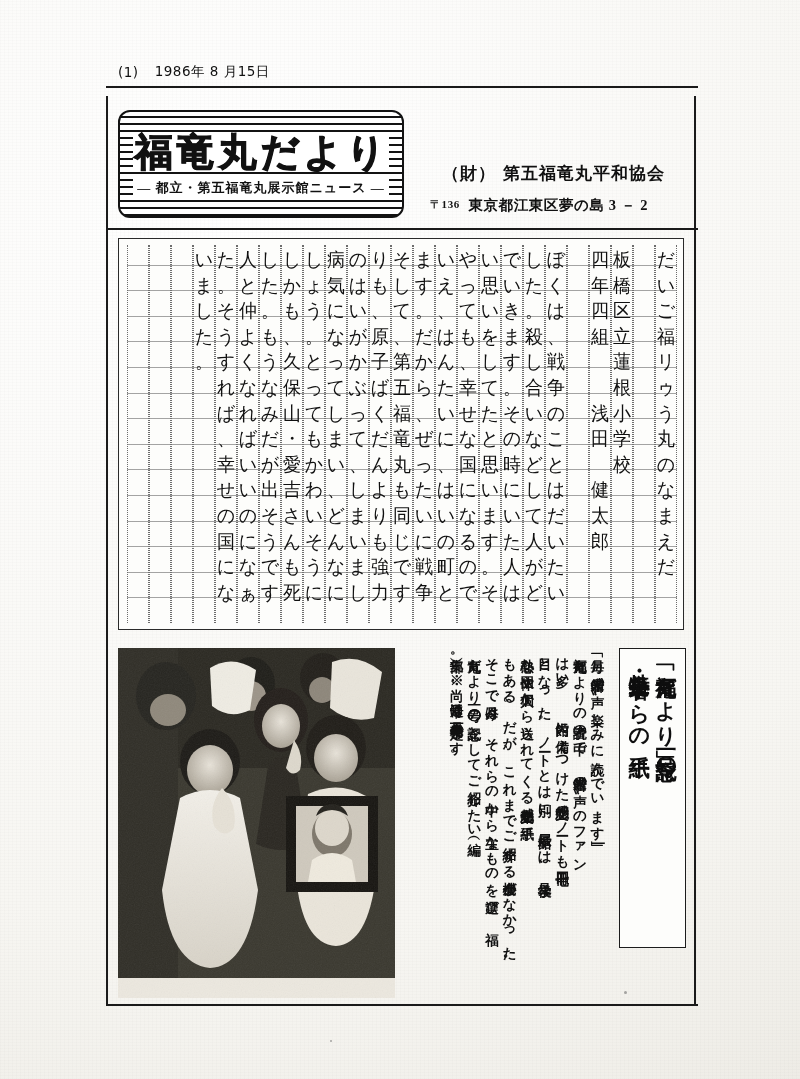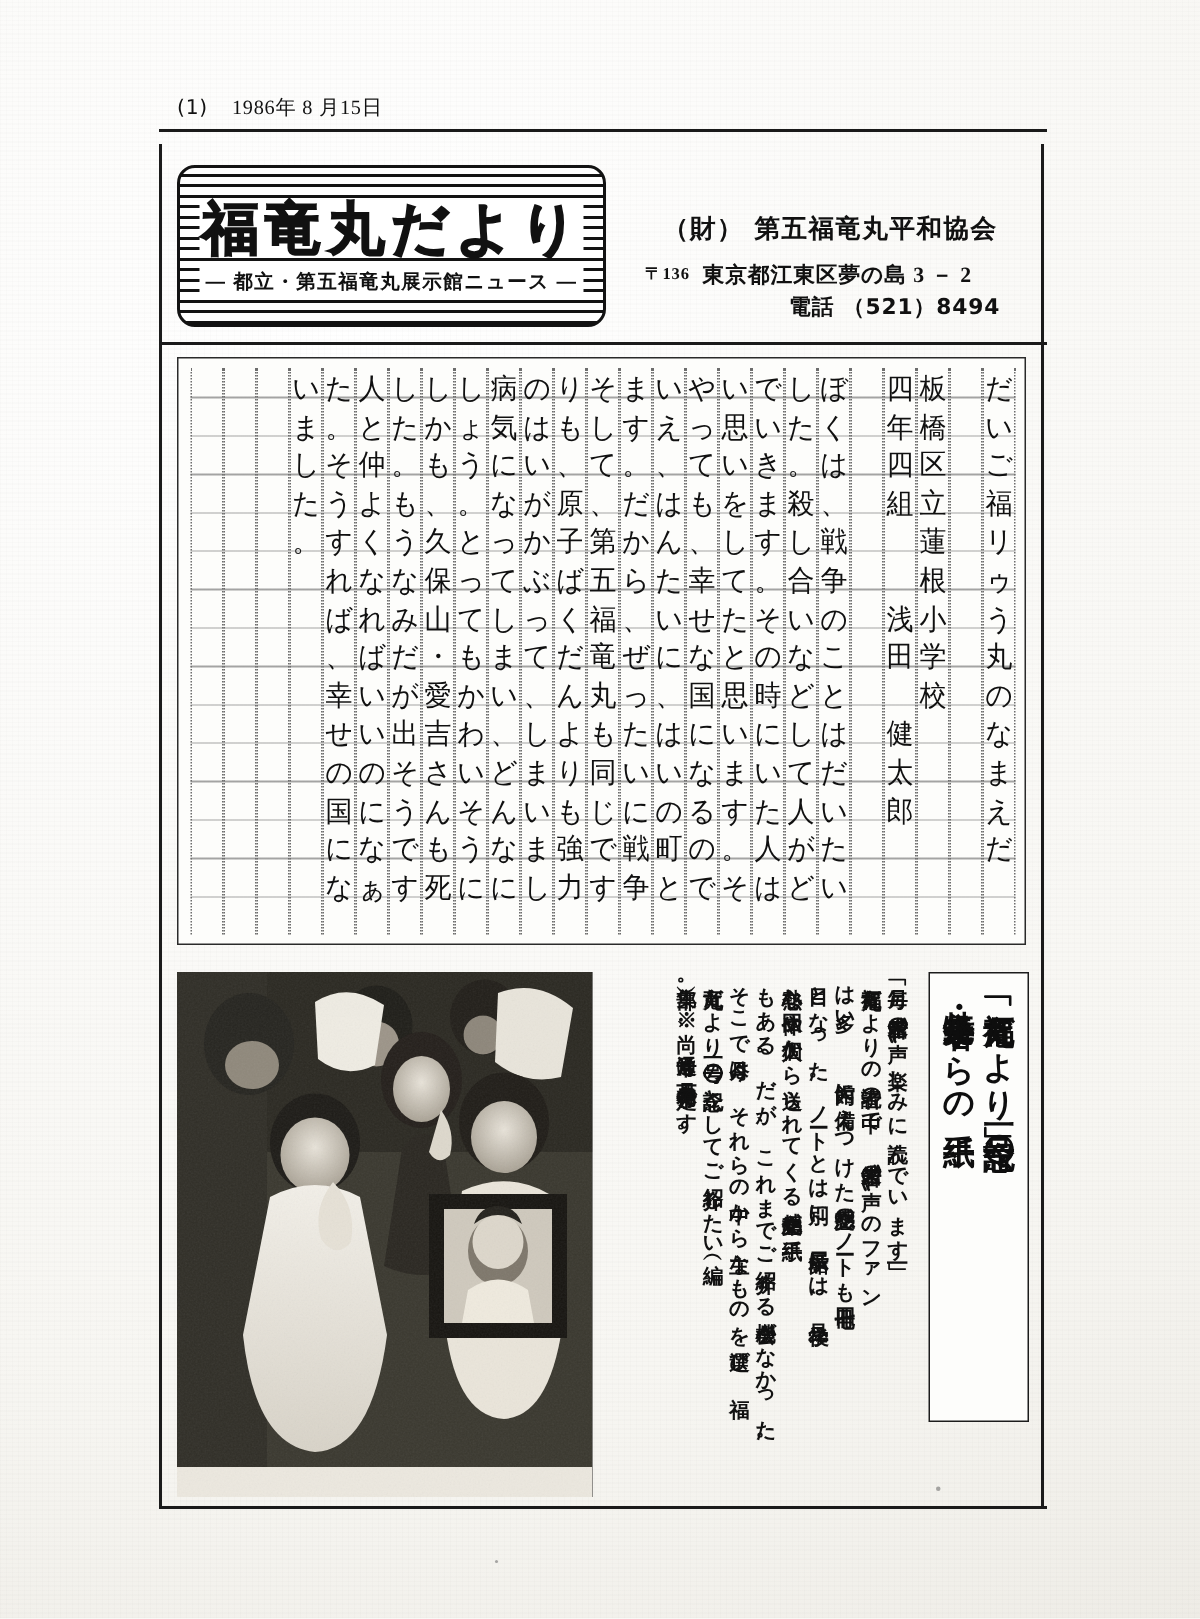--- a/index.html
+++ b/index.html
@@ -21,21 +21,21 @@
     pointer-events:none;
   }
 
   
   .runhead{
     position:absolute;left:118px;top:60px;width:560px;height:24px;
     display:flex;align-items:center;
     font-size:13.5px;letter-spacing:.5px;
   }
   .runhead .pageno{margin-right:16px;}
-  .runhead .date{margin-right:0;font-family:Liberation Serif, serif;}
+  .runhead .date{margin-right:0;}
   .runhead .center{margin-left:88px;letter-spacing:2.2px;}
   .runhead-rule{
     position:absolute;left:106px;top:86px;width:592px;height:2px;
     background:#1a1a1a;
   }
 
   
   .page-frame{
     position:absolute;left:106px;top:96px;width:590px;height:910px;
     border-left:2px solid #1b1b1b;
@@ -71,21 +71,21 @@
   .masthead-title span.ch{
     display:inline-block;
     background:#fff;
     padding:0 1px;
     color:#111;
     box-shadow:0 0 0 1px #fff;
   }
   .masthead-sub{
     position:relative;z-index:2;
     margin-top:7px;
-    font-family:Liberation Sans, sans-serif;
+    font-family:Liberation Serif, serif;
     font-weight:700;font-size:13px;letter-spacing:1px;
     background:#fff;padding:1px 4px;
     color:#111;
     white-space:nowrap;
   }
 
   .publisher{
     margin-left:26px;
     display:flex;flex-direction:column;justify-content:flex-end;
     height:104px;
@@ -214,21 +214,20 @@
       <span class="ch">福</span><span class="ch">竜</span><span class="ch">丸</span><span class="ch">だ</span><span class="ch">よ</span><span class="ch">り</span>
     </div>
     <div class="masthead-sub">— 都立・第五福竜丸展示館ニュース —</div>
   </div>
 
   <div class="publisher">
     <div class="pub-org">（財） 第五福竜丸平和協会</div>
     <div class="pub-line a">
       <span class="pub-postal">〒</span><span class="pub-postal">136</span>&nbsp;&nbsp;<span>東京都江東区夢の島 3 － 2</span>
     </div>
-    <div class="pub-line c">電話 （521）8494</div>
   </div>
 </div>
 <div class="masthead-rule"></div>
 
 <div class="letter-outer">
   <div class="letter-inner" id="letter-inner">
       <div class="mcol">
         <span class="ch">だ</span>
         <span class="ch">い</span>
         <span class="ch">ご</span>

